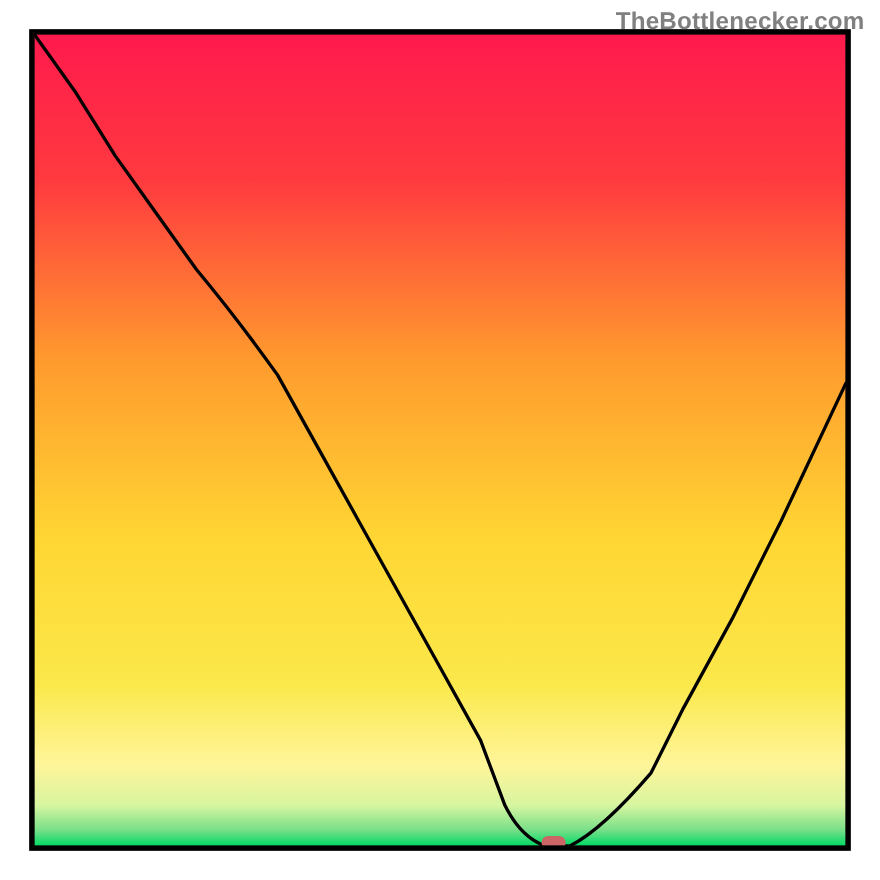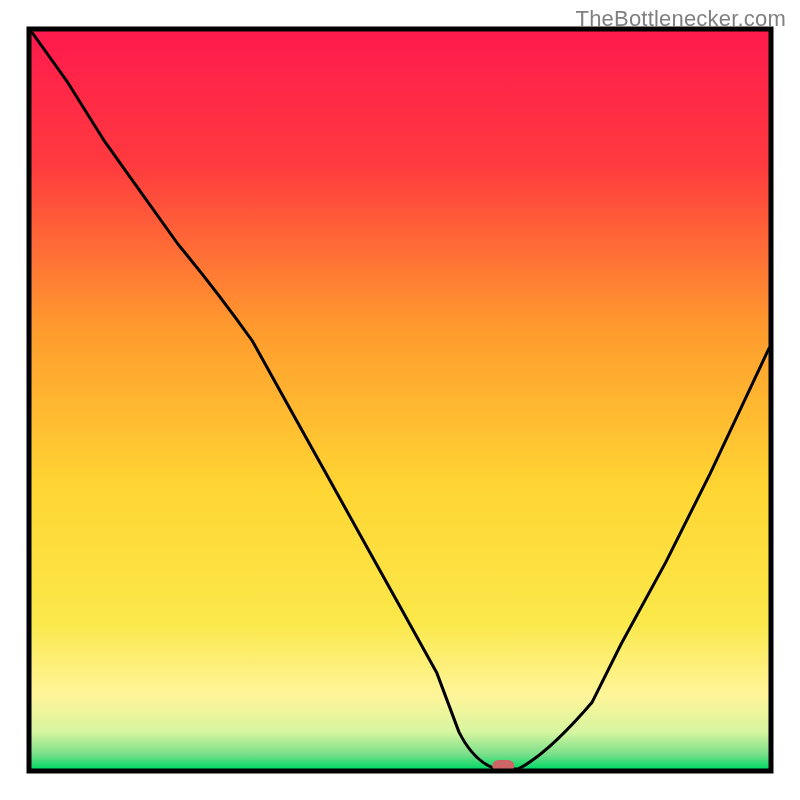--- a/index.html
+++ b/index.html
@@ -13,21 +13,21 @@
   .wrap {
     width: 800px;
     height: 800px;
     position: relative;
   }
   .brand {
     position: absolute;
     top: 6px;
     right: 14px;
     font-size: 22px;
-    font-weight: 400;
+    font-weight: 700;
     color: #808080;
     letter-spacing: 0.2px;
   }
   svg {
     display: block;
   }
 </style>
 </head>
 <body>
 

